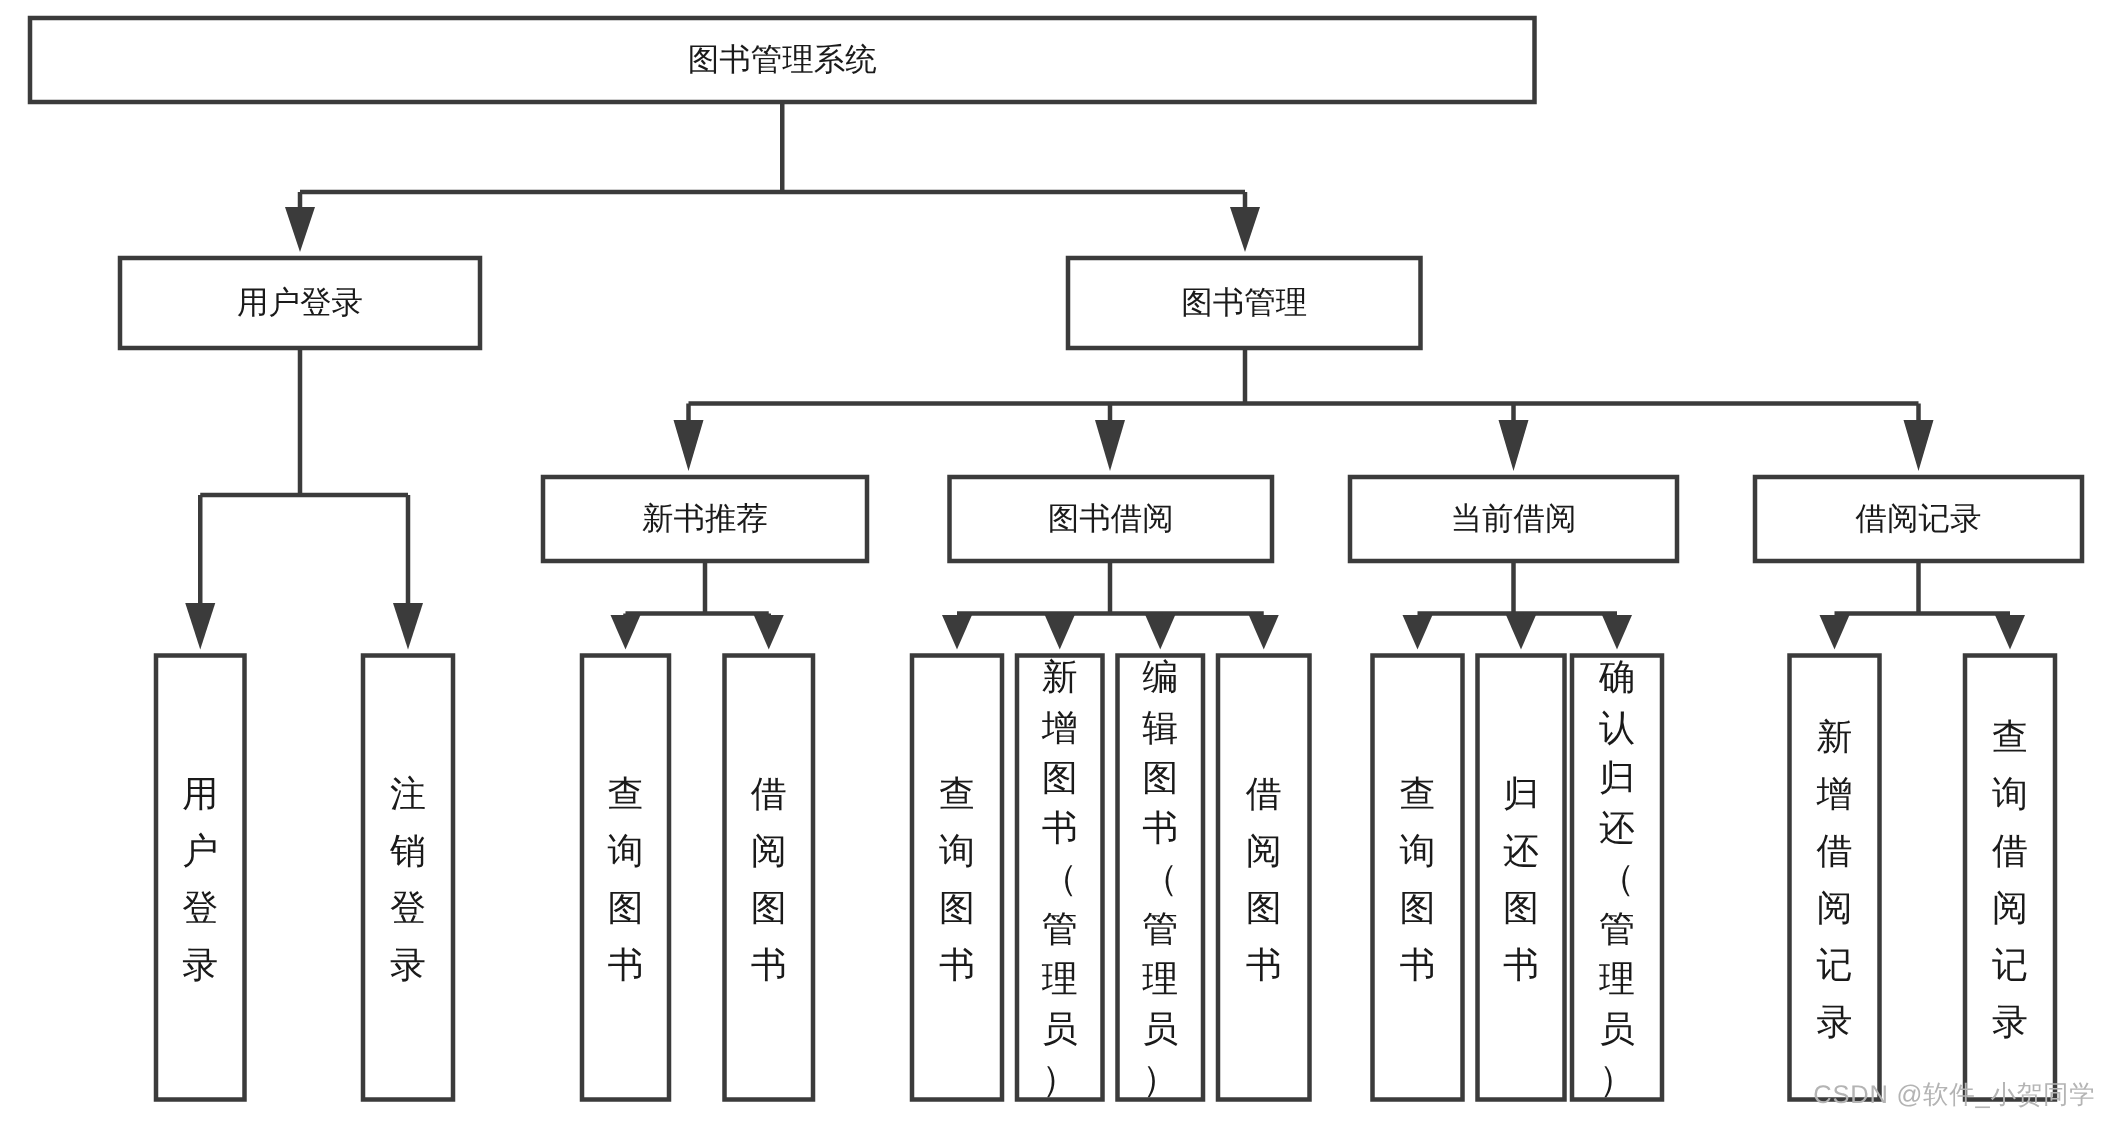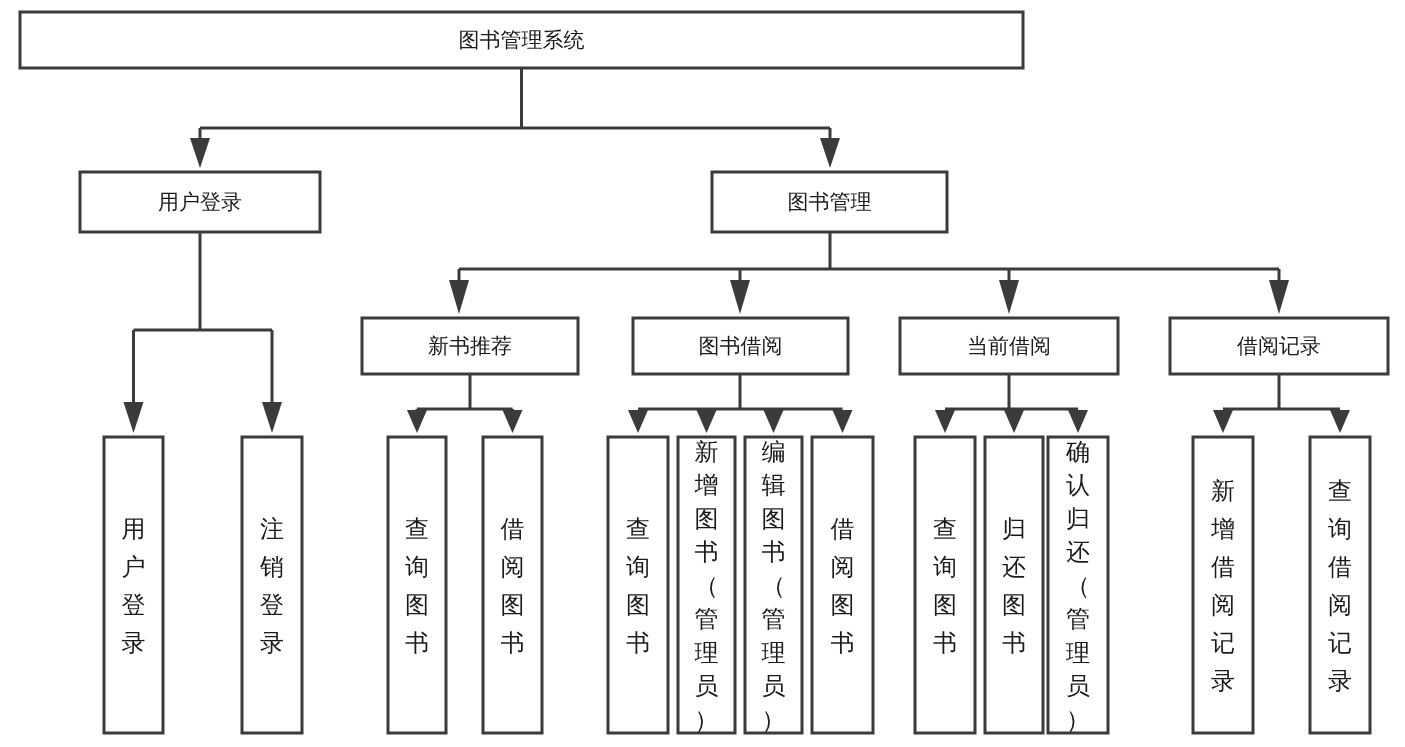--- a/index.html
+++ b/index.html
@@ -226,13 +226,14 @@
       <rect class="node-rect" x="1193" y="437" width="60" height="296"></rect>
       <text class="node-label-v" font-size="27"><tspan x="1223" y="499.18">新</tspan><tspan x="1223" y="537.1800000000001">增</tspan><tspan x="1223" y="575.1800000000001">借</tspan><tspan x="1223" y="613.1800000000001">阅</tspan><tspan x="1223" y="651.1800000000001">记</tspan><tspan x="1223" y="689.1800000000001">录</tspan></text>
     </g>
     <g>
       <rect class="node-rect" x="1310" y="437" width="60" height="296"></rect>
       <text class="node-label-v" font-size="27"><tspan x="1340" y="499.18">查</tspan><tspan x="1340" y="537.1800000000001">询</tspan><tspan x="1340" y="575.1800000000001">借</tspan><tspan x="1340" y="613.1800000000001">阅</tspan><tspan x="1340" y="651.1800000000001">记</tspan><tspan x="1340" y="689.1800000000001">录</tspan></text>
     </g>
 
   </svg>
 
+  <div class="watermark">CSDN @软件_小贺同学</div>
 </div>
 
 </body></html>

